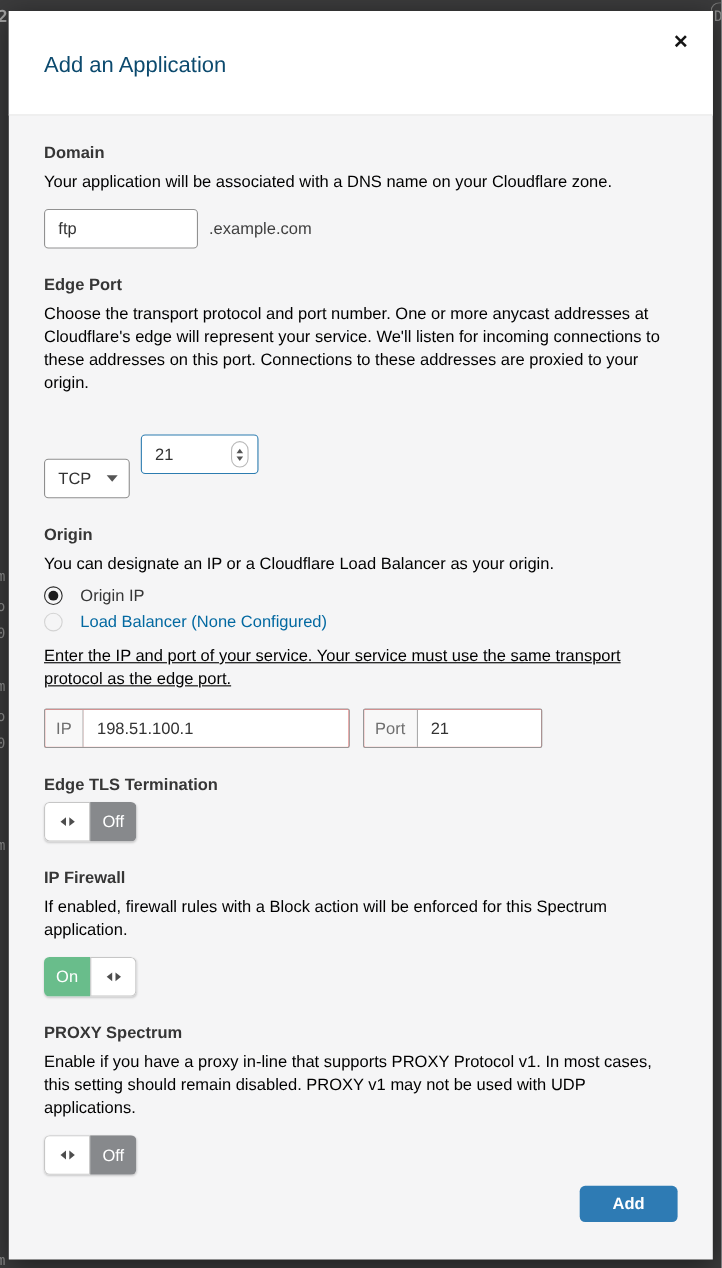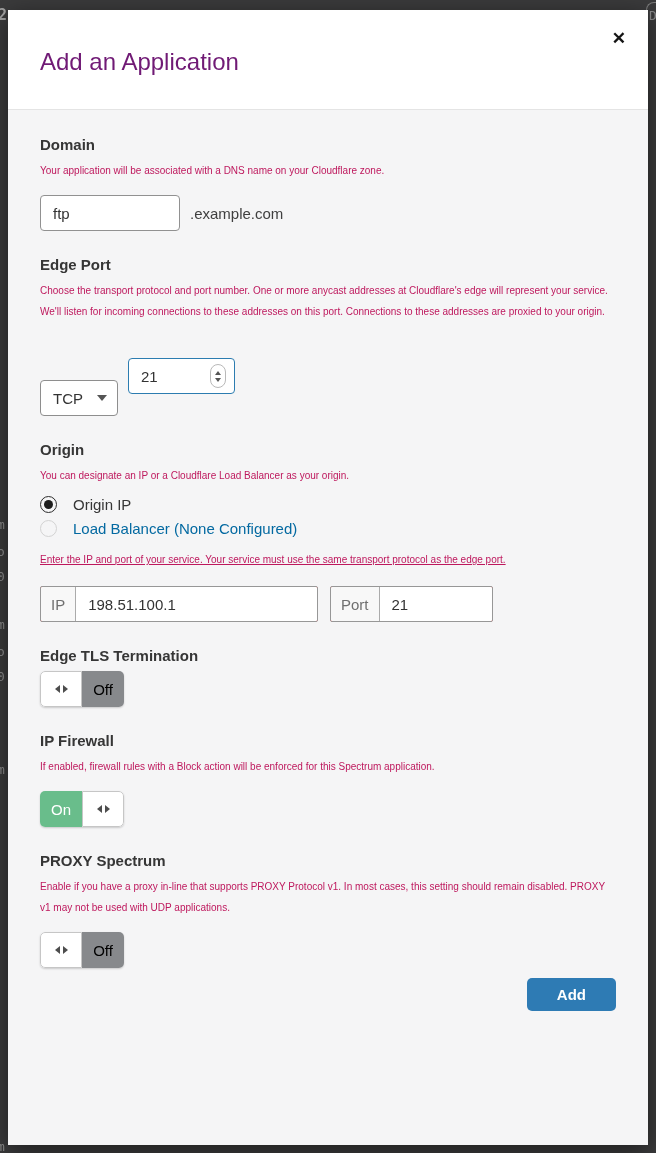--- a/index.html
+++ b/index.html
@@ -31,30 +31,30 @@
   
   .modal {
     position:absolute; left:8px; top:10px; width:640px; height:1135px;
     background:#f5f5f6; box-shadow:0 6px 24px rgba(0,0,0,0.5);
     z-index:1; display:flex; flex-direction:column;
   }
   .modal-header {
     background:#ffffff; padding:38px 32px 33px; border-bottom:1px solid #e4e4e4;
     position:relative; flex:0 0 auto;
   }
-  .modal-title { font-size:24px; font-weight:400; color:#701a75; }
+  .modal-title { font-size:20px; font-weight:400; color:#0c4a6e; }
   .close-btn {
     position:absolute; top:20px; right:22px; font-size:17px; font-weight:700;
     color:#141414; cursor:pointer; line-height:1;
   }
   .modal-body { padding:26px 32px 0; flex:1 1 auto; }
 
   .section { margin-bottom:25px; }
   .section-label { font-size:15px; font-weight:700; color:#363636; margin-bottom:7px; }
-  .section-desc { font-size:10px; color:#be185d; line-height:21px; max-width:602px; margin-bottom:14px; }
+  .section-desc { font-size:15px; color:#000000; line-height:21px; max-width:602px; margin-bottom:14px; }
 
   
   .text-input {
     height:36px; border:1px solid #919191; border-radius:4px; background:#fff;
     padding:0 12px; font-size:15px; color:#333;
     font-family:"Liberation Sans", sans-serif; outline:none;
   }
 
   .inline-row { display:flex; align-items:center; }
   .domain-suffix { font-size:15px; color:#404040; margin-left:10px; }
@@ -118,21 +118,21 @@
 
   
   .toggle {
     display:flex; width:84px; height:36px; border-radius:5px; overflow:hidden;
     cursor:pointer; box-shadow:0 1px 2px rgba(0,0,0,0.18); font-size:15px;
   }
   .toggle-half { width:42px; display:flex; align-items:center; justify-content:center; }
   .toggle-handle { background:#fff; border:1px solid #c6c6c6; }
   .toggle-handle.left  { border-radius:5px 0 0 5px; }
   .toggle-handle.right { border-radius:0 5px 5px 0; }
-  .toggle-off-label { background:#87898c; color:#000000; }
+  .toggle-off-label { background:#87898c; color:#ffffff; }
   .toggle-on-label  { background:#69bd8b; color:#fff; }
   .arrows { display:flex; align-items:center; gap:3px; }
   .arr-left  { width:0;height:0;border-top:4px solid transparent;border-bottom:4px solid transparent;border-right:5px solid #4d4d4d; }
   .arr-right { width:0;height:0;border-top:4px solid transparent;border-bottom:4px solid transparent;border-left:5px solid #4d4d4d; }
 
   
   .footer-row { display:flex; justify-content:flex-end; margin-top:10px; padding-bottom:34px; }
   .add-btn {
     background:#2e7bb4; color:#fff; font-size:15px; font-weight:700;
     border:none; border-radius:5px; padding:8px 30px; cursor:pointer;

